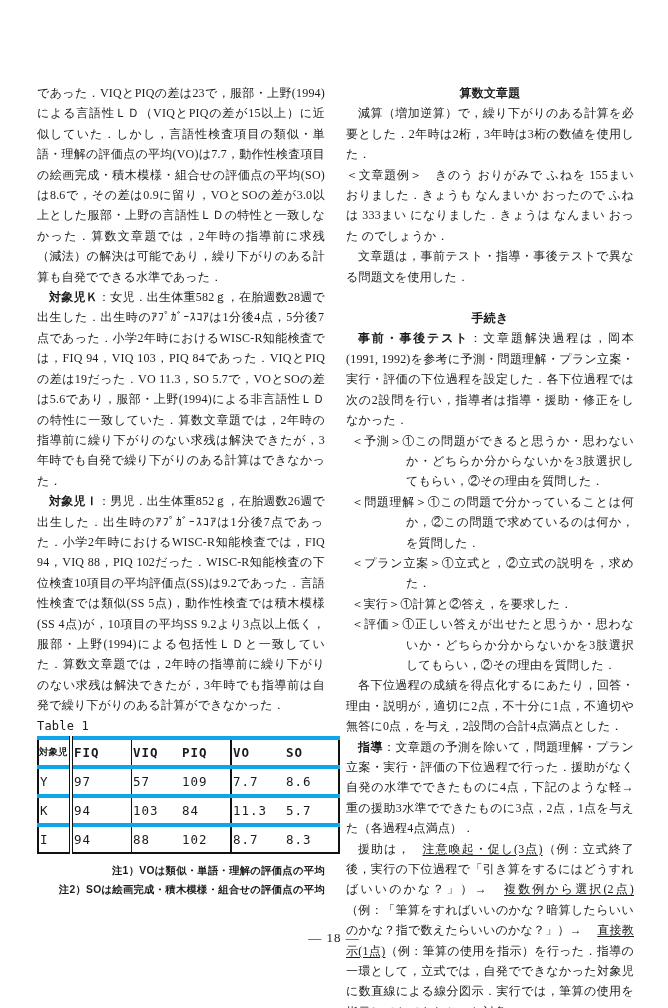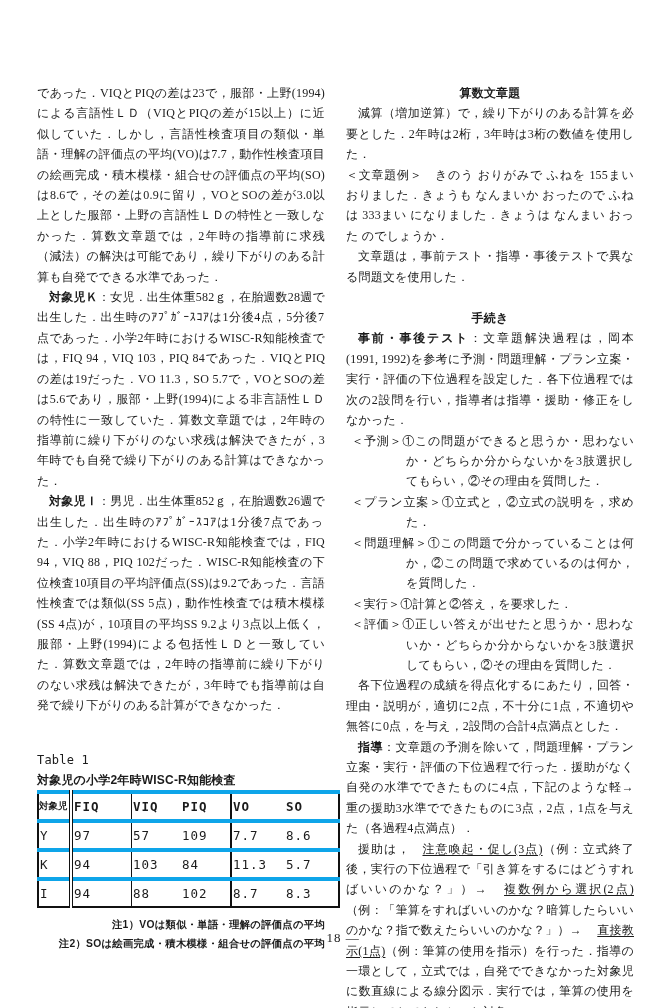--- a/index.html
+++ b/index.html
@@ -28,21 +28,21 @@
   p.heading {
     font-family:"Liberation Sans", sans-serif;
     font-weight:bold;
     text-align:center;
   }
   p.gap { margin-top:21px; }
   span.b { font-family:"Liberation Sans", sans-serif; font-weight:bold; }
   span.u { text-decoration:underline; text-underline-offset:2px;margin-left:12px; }
 
   
-  .table-block { margin-top:34px; }
+  .table-block { }
   .table-title {
     text-align:center;
     font-family:"DejaVu Sans Mono", monospace;
     font-size:12px;
     letter-spacing:4px;
     margin:0 0 8px 0;
   }
   .table-caption {
     text-align:center;
     font-family:"Liberation Sans", sans-serif;
@@ -102,21 +102,20 @@
 
 <div class="col col-left">
   <div id="left-paras">
       <p><span>であった．VIQとPIQの差は23で，服部・上野(1994)による言語性ＬＤ（VIQとPIQの差が15以上）に近似していた．しかし，言語性検査項目の類似・単語・理解の評価点の平均(VO)は7.7，動作性検査項目の絵画完成・積木模様・組合せの評価点の平均(SO)は8.6で，その差は0.9に留り，VOとSOの差が3.0以上とした服部・上野の言語性ＬＤの特性と一致しなかった．算数文章題では，2年時の指導前に求残（減法）の解決は可能であり，繰り下がりのある計算も自発でできる水準であった．</span></p>
       <p class="ind"><span class="b">対象児Ｋ</span><span>：女児．出生体重582ｇ，在胎週数28週で出生した．出生時のｱﾌﾟｶﾞｰｽｺｱは1分後4点，5分後7点であった．小学2年時におけるWISC-R知能検査では，FIQ 94，VIQ 103，PIQ 84であった．VIQとPIQの差は19だった．VO 11.3，SO 5.7で，VOとSOの差は5.6であり，服部・上野(1994)による非言語性ＬＤの特性に一致していた．算数文章題では，2年時の指導前に繰り下がりのない求残は解決できたが，3年時でも自発で繰り下がりのある計算はできなかった．</span></p>
       <p class="ind"><span class="b">対象児Ｉ</span><span>：男児．出生体重852ｇ，在胎週数26週で出生した．出生時のｱﾌﾟｶﾞｰｽｺｱは1分後7点であった．小学2年時におけるWISC-R知能検査では，FIQ 94，VIQ 88，PIQ 102だった．WISC-R知能検査の下位検査10項目の平均評価点(SS)は9.2であった．言語性検査では類似(SS 5点)，動作性検査では積木模様(SS 4点)が，10項目の平均SS 9.2より3点以上低く，服部・上野(1994)による包括性ＬＤと一致していた．算数文章題では，2年時の指導前に繰り下がりのない求残は解決できたが，3年時でも指導前は自発で繰り下がりのある計算ができなかった．</span></p>
     </div>
 
   <div class="table-block">
     <p class="table-title">Table 1</p>
-    <p class="table-caption">対象児の小学2年時WISC-R知能検査</p>
     <table class="wisc">
       <thead>
         <tr id="wisc-head-row">
             <th class="c0">対象児</th>
             <th class="c1">FIQ</th>
             <th class="c2">VIQ</th>
             <th class="c3">PIQ</th>
             <th class="c4">VO</th>
             <th class="c5">SO</th>
           </tr>
@@ -157,22 +156,22 @@
 
 <div class="col col-right">
   <div id="right-paras">
       <p class="heading"><span>算数文章題</span></p>
       <p class="ind"><span>減算（増加逆算）で，繰り下がりのある計算を必要とした．2年時は2桁，3年時は3桁の数値を使用した．</span></p>
       <p><span>＜文章題例＞　きのう おりがみで ふねを 155まい おりました．きょうも なんまいか おったので ふねは 333まい になりました．きょうは なんまい おった のでしょうか．</span></p>
       <p class="ind"><span>文章題は，事前テスト・指導・事後テストで異なる問題文を使用した．</span></p>
       <p class="heading gap"><span>手続き</span></p>
       <p class="ind"><span class="b">事前・事後テスト</span><span>：文章題解決過程は，岡本(1991, 1992)を参考に予測・問題理解・プラン立案・実行・評価の下位過程を設定した．各下位過程では次の2設問を行い，指導者は指導・援助・修正をしなかった．</span></p>
       <p class="hang"><span>＜予測＞①この問題ができると思うか・思わないか・どちらか分からないかを3肢選択してもらい，②その理由を質問した．</span></p>
+      <p class="hang"><span>＜問題理解＞①この問題で分かっていることは何か，②この問題で求めているのは何か，を質問した．</span></p>
       <p class="hang"><span>＜プラン立案＞①立式と，②立式の説明を，求めた．</span></p>
-      <p class="hang"><span>＜問題理解＞①この問題で分かっていることは何か，②この問題で求めているのは何か，を質問した．</span></p>
       <p class="hang"><span>＜実行＞①計算と②答え，を要求した．</span></p>
       <p class="hang"><span>＜評価＞①正しい答えが出せたと思うか・思わないか・どちらか分からないかを3肢選択してもらい，②その理由を質問した．</span></p>
       <p class="ind"><span>各下位過程の成績を得点化するにあたり，回答・理由・説明が，適切に2点，不十分に1点，不適切や無答に0点，を与え，2設問の合計4点満点とした．</span></p>
       <p class="ind"><span class="b">指導</span><span>：文章題の予測を除いて，問題理解・プラン立案・実行・評価の下位過程で行った．援助がなく自発の水準でできたものに4点，下記のような軽→重の援助3水準でできたものに3点，2点，1点を与えた（各過程4点満点）．</span></p>
       <p class="ind"><span>援助は，</span><span class="u">注意喚起・促し(3点)</span><span>（例：立式終了後，実行の下位過程で「引き算をするにはどうすればいいのかな？」）→ </span><span class="u">複数例から選択(2点)</span><span>（例：「筆算をすればいいのかな？暗算したらいいのかな？指で数えたらいいのかな？」）→ </span><span class="u">直接教示(1点)</span><span>（例：筆算の使用を指示）を行った．指導の一環として，立式では，自発でできなかった対象児に数直線による線分図示．実行では，筆算の使用を指示してもできなかった対象</span></p>
     </div>
 </div>
 
 <div class="page-number">— 18 —</div>
 

